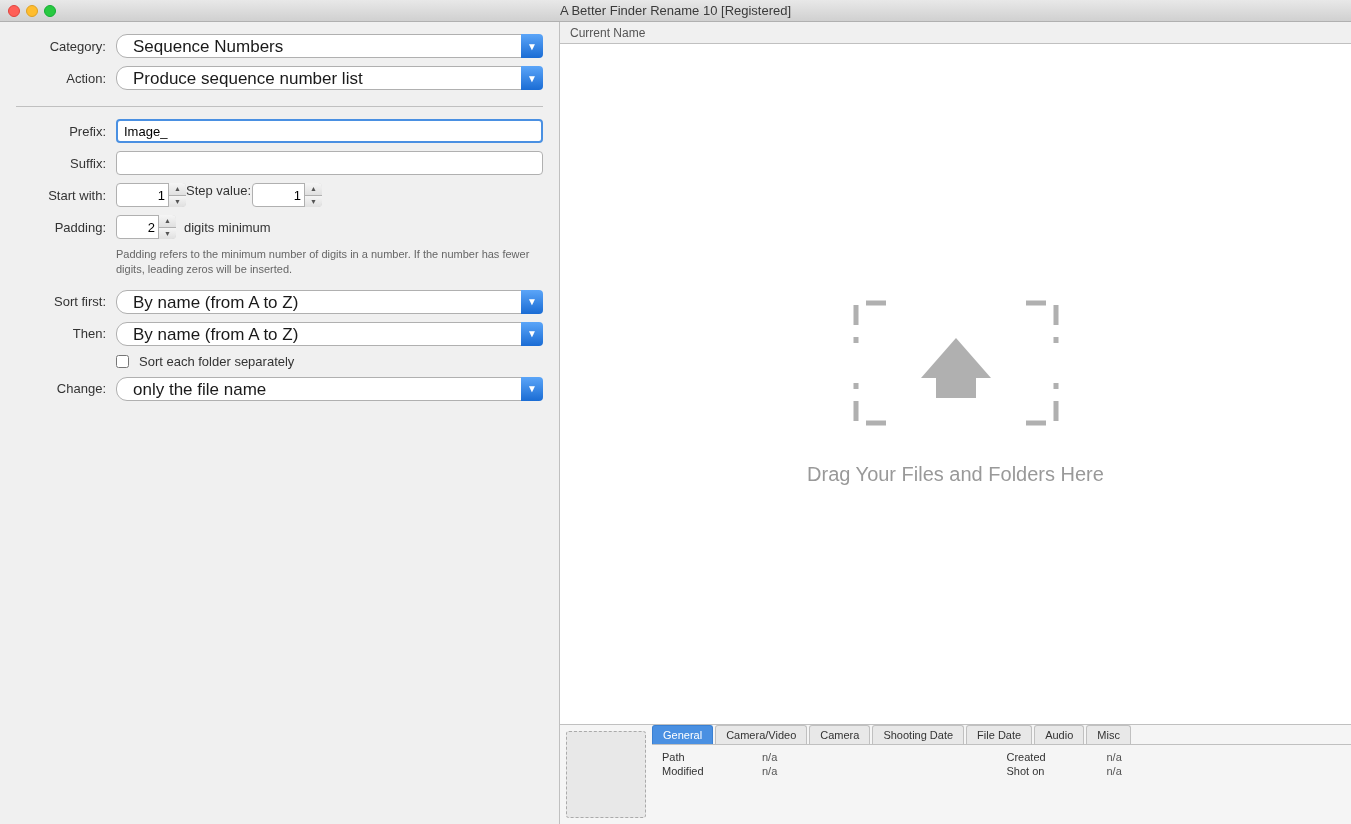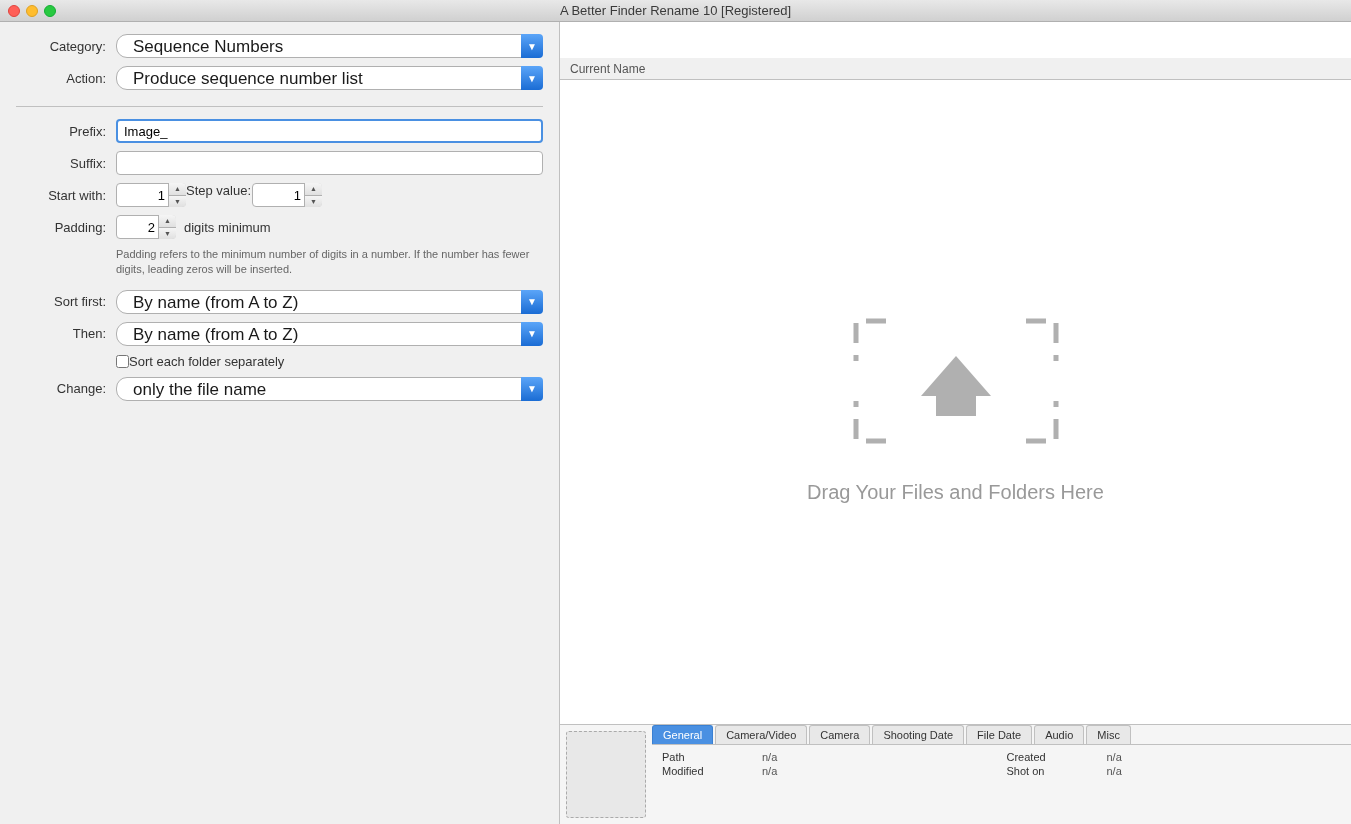--- a/index.html
+++ b/index.html
@@ -209,21 +209,21 @@
       margin-left: 100px;
       margin-bottom: 12px;
       line-height: 1.4;
     }
 
     .checkbox-row {
       display: flex;
       align-items: center;
       margin-left: 100px;
       margin-bottom: 8px;
-      gap: 0;
+      gap: 10px;
     }
     .checkbox-row input[type="checkbox"] {
       width: 13px;
       height: 13px;
       cursor: pointer;
     }
     .checkbox-label {
       font-size: 13px;
       color: #333;
     }
@@ -234,21 +234,20 @@
       display: flex;
       flex-direction: column;
       background: white;
     }
 
     .table-header {
       display: flex;
       background: #f0f0f0;
       border-bottom: 1px solid #c0c0c0;
       height: 22px;
-      margin-top: 36px;
     }
     .table-header-cell {
       flex: 1;
       display: flex;
       align-items: center;
       padding: 0 10px;
       font-size: 12px;
       color: #555;
       border-right: 1px solid #c8c8c8;
       font-weight: 500;

